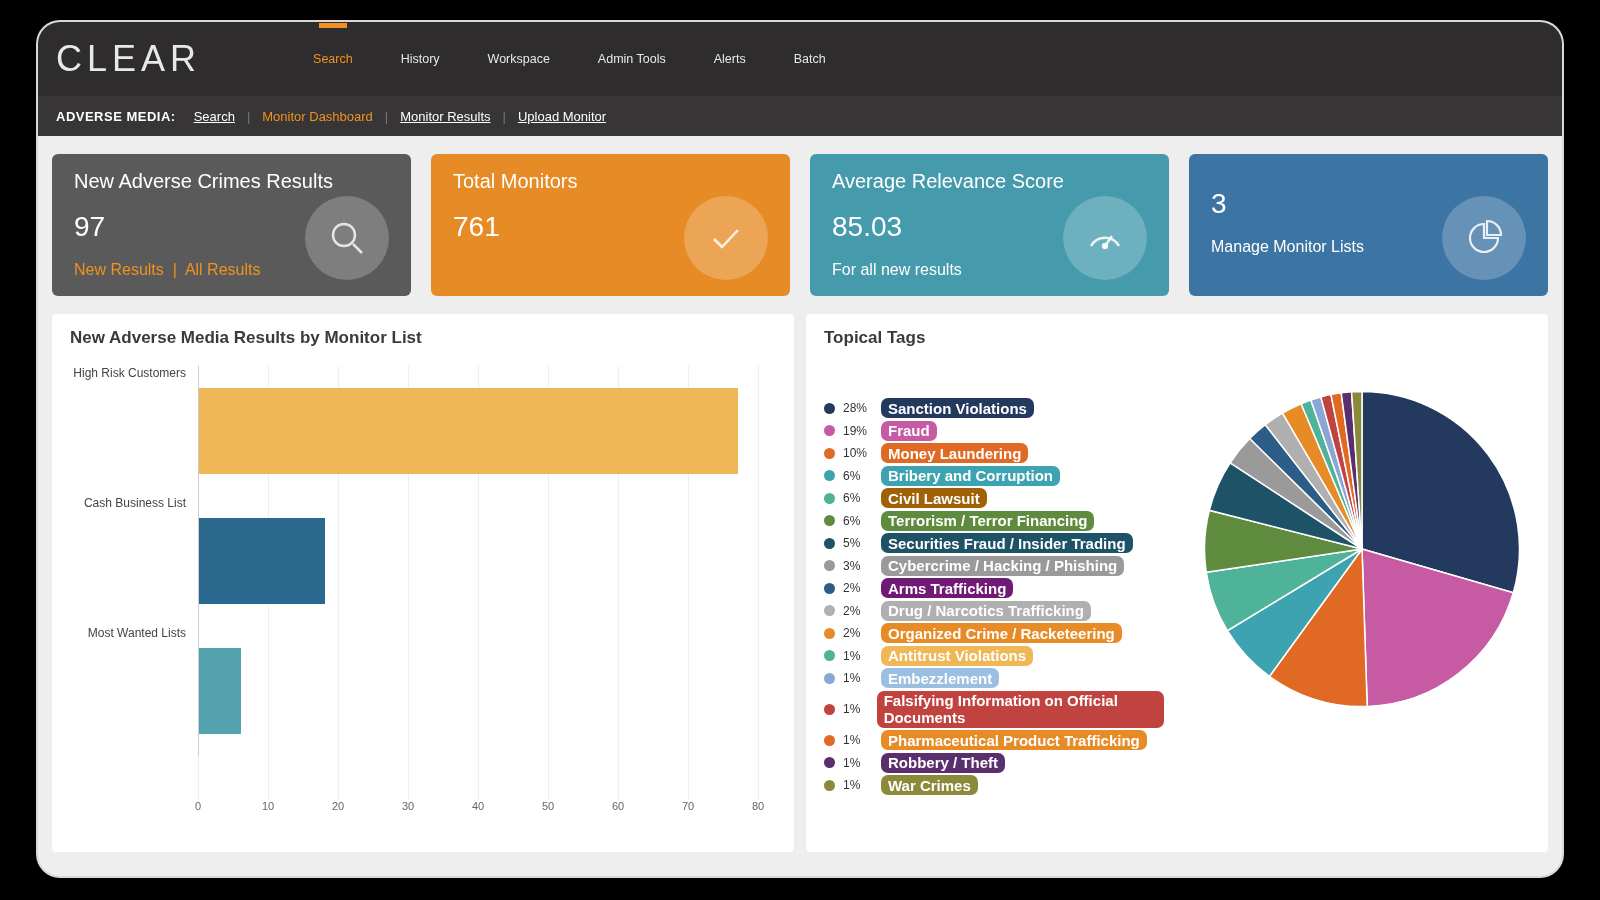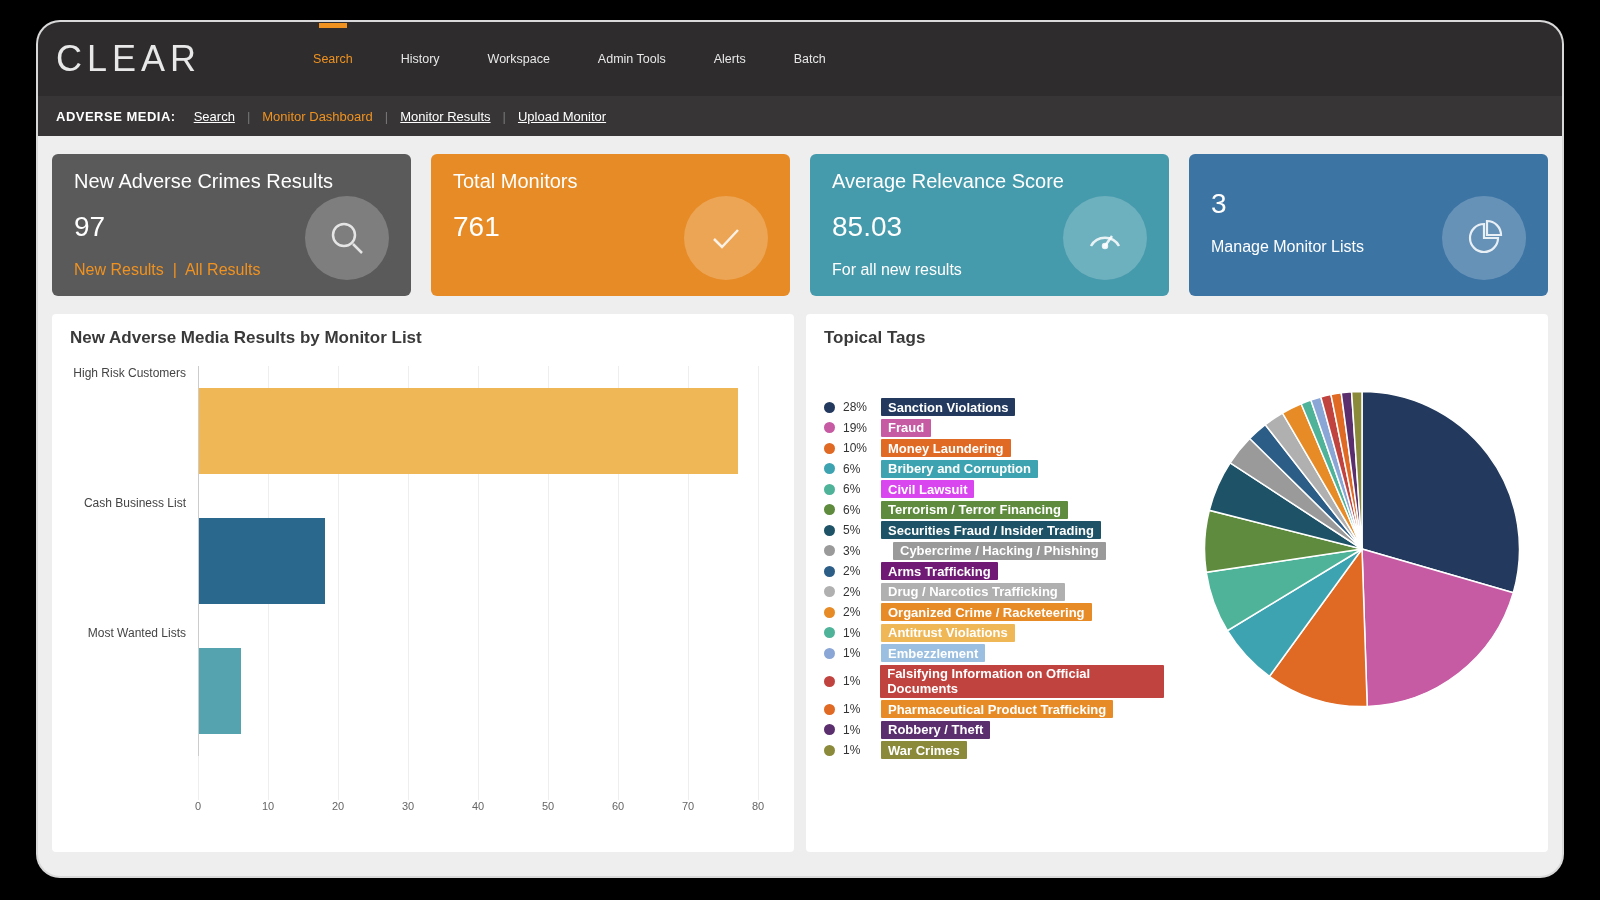--- a/index.html
+++ b/index.html
@@ -46,21 +46,21 @@
 .grid { position: absolute; top: 0; bottom: 36px; width: 1px; background: #eee; }
 .x-axis { position: absolute; bottom: 14px; left: 128px; right: 0; height: 22px; }
 .x-tick { position: absolute; font-size: 11px; color: #666; transform: translateX(-50%); }
 
 
 .tags-body { display: flex; gap: 30px; align-items: flex-start; }
 .tags-list { flex: 0 0 340px; display: flex; flex-direction: column; gap: 2.5px; margin-top: 32px; }
 .tag-row { display: flex; align-items: center; gap: 8px; font-size: 12px; }
 .dot { width: 11px; height: 11px; border-radius: 50%; flex-shrink: 0; }
 .pct { width: 30px; text-align: left; color: #333; }
-.tag-pill { padding: 1.5px 7px; border-radius: 1px; color: #fff; font-size: 13px; font-weight: 600; }
+.tag-pill { padding: 1.5px 7px; border-radius: 7px; color: #fff; font-size: 15px; font-weight: 600; }
 .pie-wrap { flex: 1; display: flex; align-items: center; justify-content: center; margin-top: 18px; }
 </style>
 </head>
 <body>
 
 <div class="outer">
 <div class="window">
 
   <div class="topbar">
     <div class="logo">CLEAR</div>
@@ -195,36 +195,36 @@
                 <span class="tag-pill" style="background: rgb(224, 105, 36);">Money Laundering</span>
               </div>
               <div class="tag-row">
                 <span class="dot" style="background: rgb(62, 163, 176);"></span>
                 <span class="pct">6%</span>
                 <span class="tag-pill" style="background: rgb(62, 163, 176);">Bribery and Corruption</span>
               </div>
               <div class="tag-row">
                 <span class="dot" style="background: rgb(79, 179, 154);"></span>
                 <span class="pct">6%</span>
-                <span class="tag-pill" style="background: #d946ef;">Civil Lawsuit</span>
+                <span class="tag-pill" style="background: #a16207;">Civil Lawsuit</span>
               </div>
               <div class="tag-row">
                 <span class="dot" style="background: rgb(94, 139, 62);"></span>
                 <span class="pct">6%</span>
                 <span class="tag-pill" style="background: rgb(94, 139, 62);">Terrorism / Terror Financing</span>
               </div>
               <div class="tag-row">
                 <span class="dot" style="background: rgb(30, 82, 102);"></span>
                 <span class="pct">5%</span>
                 <span class="tag-pill" style="background: rgb(30, 82, 102);">Securities Fraud / Insider Trading</span>
               </div>
               <div class="tag-row">
                 <span class="dot" style="background: rgb(154, 154, 154);"></span>
                 <span class="pct">3%</span>
-                <span class="tag-pill" style="background: rgb(154, 154, 154); margin-left: 12px;">Cybercrime / Hacking / Phishing</span>
+                <span class="tag-pill" style="background: rgb(154, 154, 154);">Cybercrime / Hacking / Phishing</span>
               </div>
               <div class="tag-row">
                 <span class="dot" style="background: rgb(43, 93, 135);"></span>
                 <span class="pct">2%</span>
                 <span class="tag-pill" style="background: #701a75;">Arms Trafficking</span>
               </div>
               <div class="tag-row">
                 <span class="dot" style="background: rgb(176, 176, 176);"></span>
                 <span class="pct">2%</span>
                 <span class="tag-pill" style="background: rgb(176, 176, 176);">Drug / Narcotics Trafficking</span>

